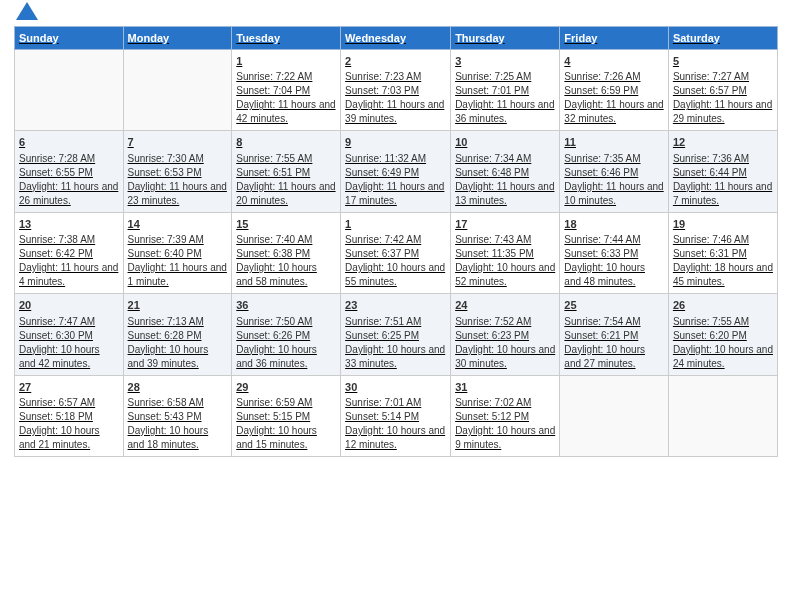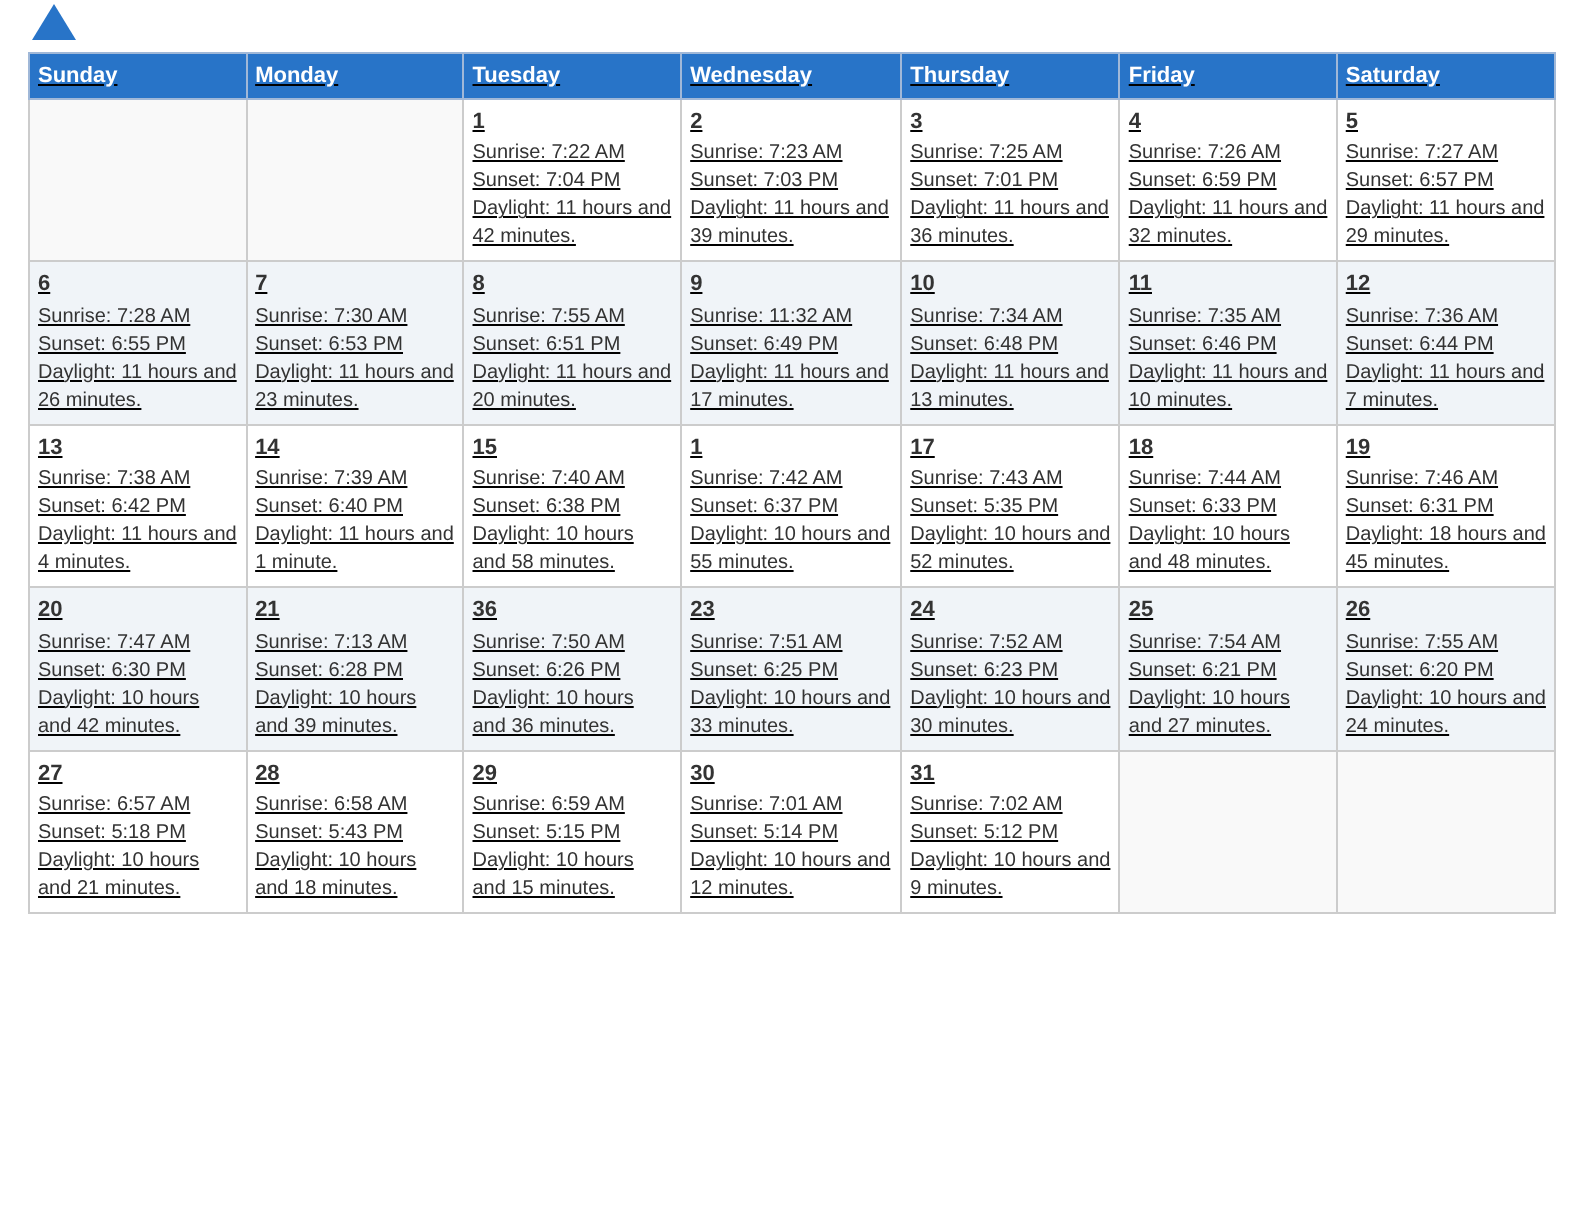--- a/index.html
+++ b/index.html
@@ -220,21 +220,21 @@
           </td>
           <td>
             <span class="day-num">1</span>
             <div>Sunrise: 7:42 AM</div>
             <div>Sunset: 6:37 PM</div>
             <div>Daylight: 10 hours and 55 minutes.</div>
           </td>
           <td>
             <span class="day-num">17</span>
             <div>Sunrise: 7:43 AM</div>
-            <div>Sunset: 5:35 PM</div>
+            <div>Sunset: 11:35 PM</div>
             <div>Daylight: 10 hours and 52 minutes.</div>
           </td>
           <td>
             <span class="day-num">18</span>
             <div>Sunrise: 7:44 AM</div>
             <div>Sunset: 6:33 PM</div>
             <div>Daylight: 10 hours and 48 minutes.</div>
           </td>
           <td>
             <span class="day-num">19</span>

